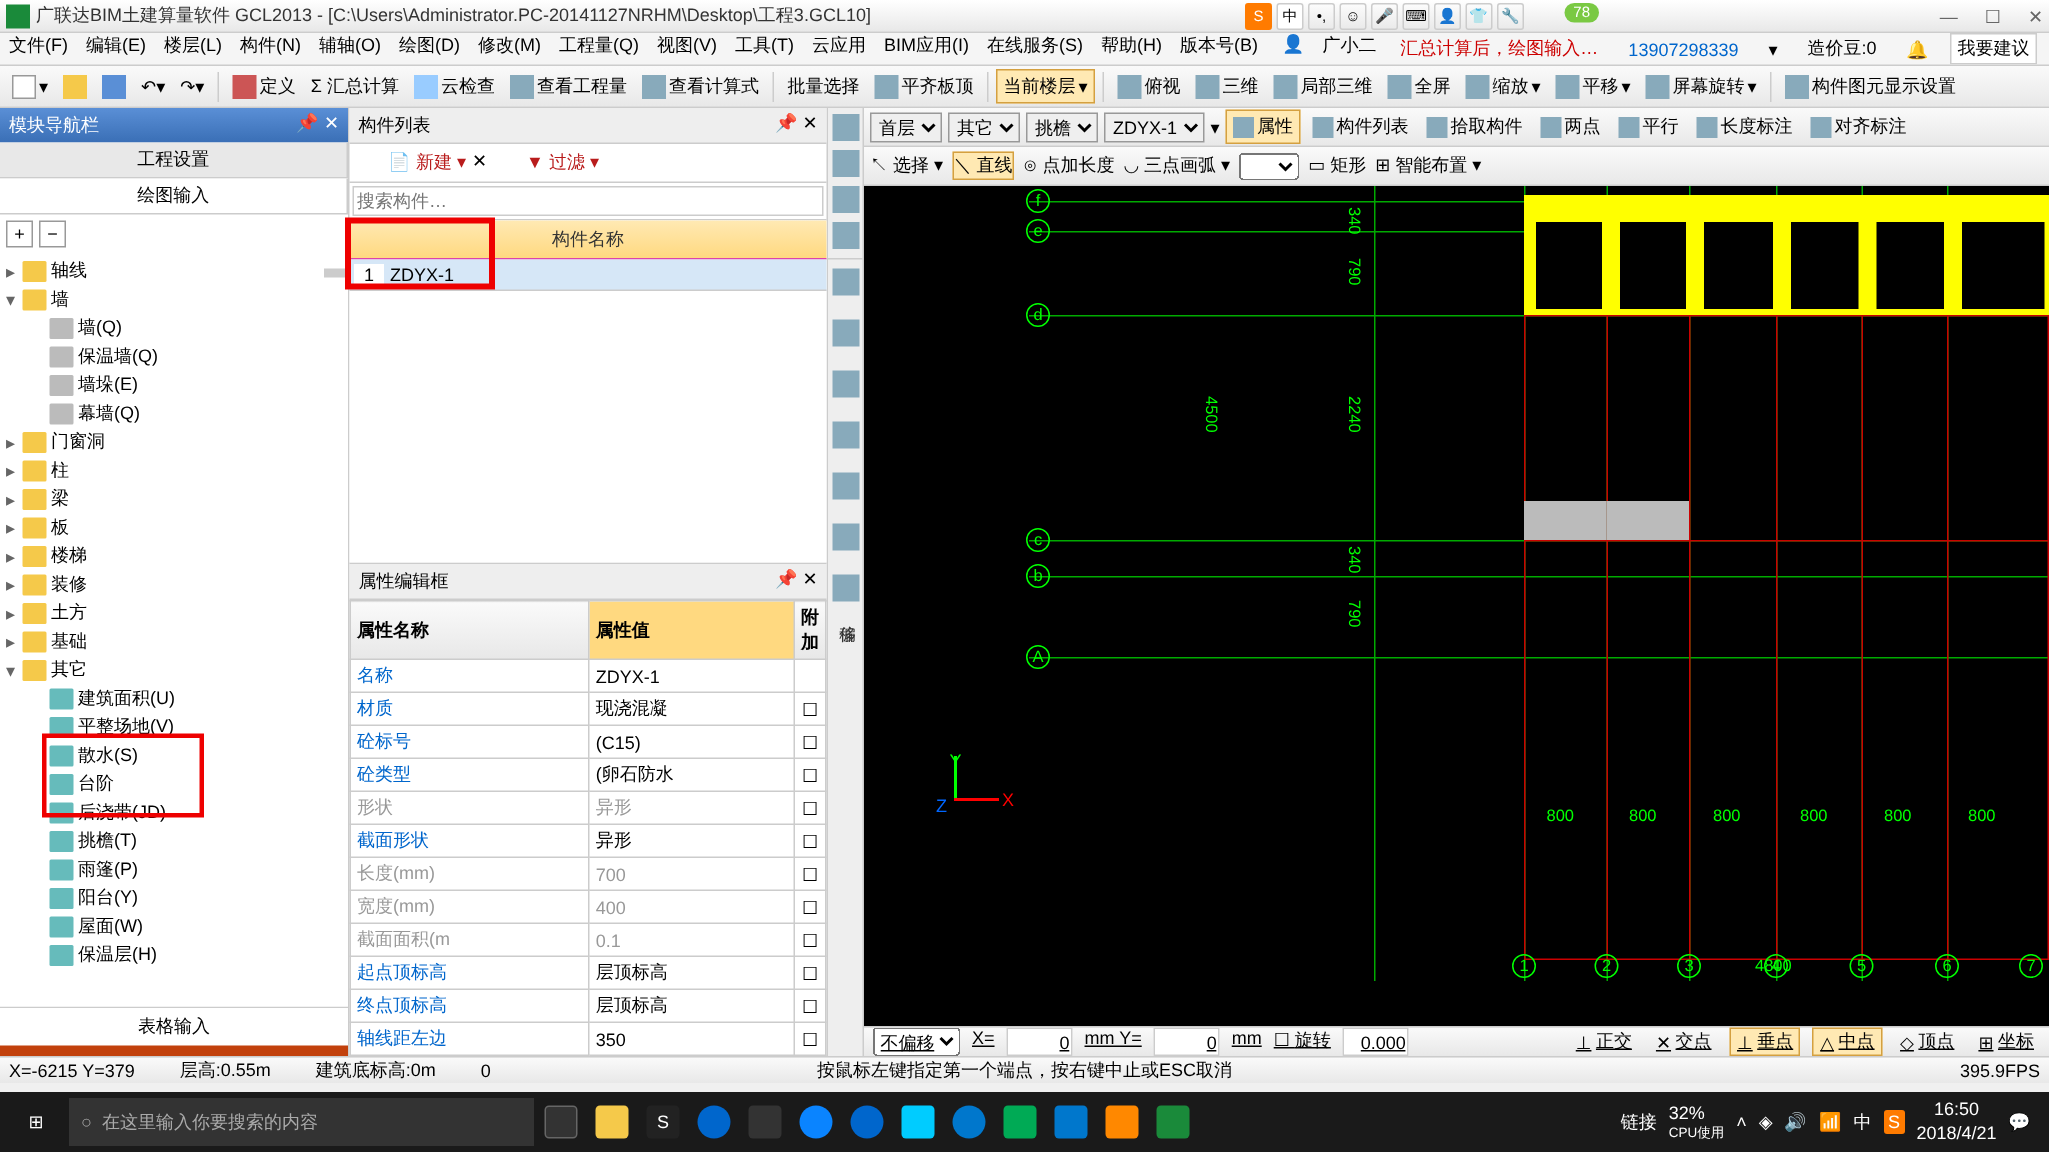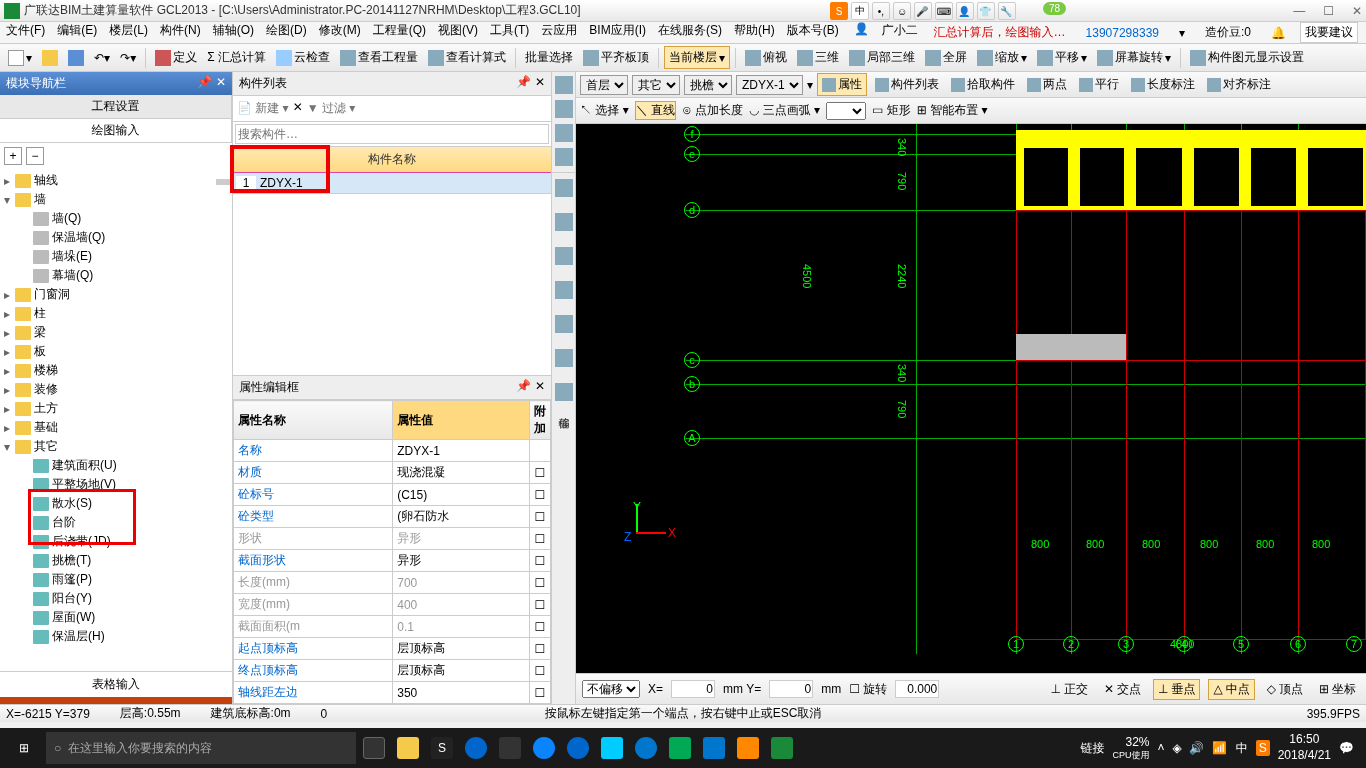--- a/index.html
+++ b/index.html
@@ -33,21 +33,21 @@
 .tnode .fold{width:16px;height:14px;background:#f5c94a;margin:0 3px;border-radius:1px;}
 .tnode .fold.blue{background:#6bb;}
 .tnode .fold.grey{background:#bbb;}
 .tnode.ind2{padding-left:28px;}
 .redbox1{position:absolute;border:3px solid #e00;left:28px;top:489px;width:108px;height:56px;pointer-events:none;z-index:5;}
 .bottomtabs{border-top:1px solid #ccc;}
 .bottomtabs .bt{padding:4px;text-align:center;border-bottom:7px solid #c2410c;cursor:pointer;}
 .middlepanel{width:320px;background:#fff;display:flex;flex-direction:column;border-left:1px solid #ccc;border-right:1px solid #ccc;}
 .mphdr{background:#eee;padding:3px 6px;display:flex;justify-content:space-between;border-bottom:1px solid #ccc;}
 .mptool{padding:4px;display:flex;gap:4px;border-bottom:1px solid #ccc;}
-.mptool .bluebtn{color:#737373;cursor:pointer;}
+.mptool .bluebtn{color:#b91c1c;cursor:pointer;margin-left:22px;}
 .searchrow{padding:2px;border-bottom:1px solid #ccc;}
 .searchrow input{width:100%;border:1px solid #ccc;padding:2px;color:#999;}
 .complist{flex:1;background:#fff;position:relative;}
 .complist .hdr{background:linear-gradient(#ffe9b3,#ffd980);padding:4px;text-align:center;border-bottom:1px solid #d4a;color:#333;}
 .complist .row{display:flex;background:#d6e7f7;padding:3px;border-bottom:1px solid #ccc;}
 .complist .row .num{width:20px;text-align:center;background:#fff;margin-right:4px;}
 .redbox2{border:4px solid #e00;position:absolute;left:-3px;top:-2px;width:100px;height:48px;pointer-events:none;z-index:5;}
 .prophdr{background:#eee;padding:3px 6px;border-top:1px solid #ccc;border-bottom:1px solid #ccc;display:flex;justify-content:space-between;}
 .proptable{flex:0 0 auto;}
 .proptable table{width:100%;border-collapse:collapse;}
@@ -71,21 +71,21 @@
 .gridlabel{position:absolute;color:#0f0;font-size:11px;border:1px solid #0f0;border-radius:50%;width:16px;height:16px;display:flex;align-items:center;justify-content:center;}
 .dimtext{position:absolute;color:#0f0;font-size:11px;}
 .gline{position:absolute;background:#0a0;}
 .rline{position:absolute;border:1px solid #c00;}
 .yellowblk{position:absolute;background:#ff0;border:2px solid #ff0;}
 .yellowblk .inner{position:absolute;background:#000;}
 .greyblk{position:absolute;background:#bbb;}
 .axis{position:absolute;}
 .axis .y{position:absolute;width:2px;height:30px;background:#0f0;bottom:0;}
 .axis .x{position:absolute;height:2px;width:30px;background:#f00;bottom:0;}
-.statusbar2{height:31px;background:linear-gradient(#fafafa,#e8e8e8);display:flex;align-items:center;gap:8px;padding:0 6px;border-top:1px solid #ccc;font-size:11px;}
+.statusbar2{height:20px;background:linear-gradient(#fafafa,#e8e8e8);display:flex;gap:8px;padding:0 6px;border-top:1px solid #ccc;font-size:11px;text-decoration:underline;}
 .statusbar2 input{width:44px;border:1px solid #ccc;text-align:right;padding:1px;}
 .snapbtn{display:inline-flex;align-items:center;gap:3px;padding:1px 4px;cursor:pointer;}
 .snapbtn.hl{background:#ffe9b3;border:1px solid #d4a040;}
 .bottomstatus{height:18px;background:linear-gradient(#fafafa,#e8e8e8);display:flex;align-items:center;padding:0 6px;border-top:1px solid #ccc;font-size:11px;}
 .bottomstatus .seg{margin-right:30px;}
 .taskbar{position:absolute;bottom:0;left:0;right:0;height:40px;background:#1a1a1a;display:flex;align-items:center;padding:0 4px;gap:2px;}
 .taskbar .start{width:40px;height:32px;display:flex;align-items:center;justify-content:center;color:#fff;}
 .taskbar .search{display:flex;align-items:center;background:#333;padding:4px 8px;color:#aaa;width:310px;height:32px;}
 .taskbar .tico{width:32px;height:32px;display:flex;align-items:center;justify-content:center;cursor:pointer;}
 .taskbar .tico .box{width:22px;height:22px;background:#456;border-radius:3px;}
@@ -656,21 +656,21 @@
       <div class="box" style="background:#07c"></div>
     </div>
   <div class="tico">
       <div class="box" style="background:#f80"></div>
     </div>
   <div class="tico">
       <div class="box" style="background:#1a8a3a"></div>
     </div>
   <div class="tray">
     <span>链接</span>
-    <div style="text-align:right;line-height:1.2">
+    <div style="text-align:left;line-height:1.2">
         <div>32%</div>
         <div style="font-size:9px">CPU使用</div>
       </div>
     <span>˄</span>
     <span>◈</span>
     <span>🔊</span>
     <span>📶</span>
     <span>中</span>
     <span style="background:#ff7b00;padding:1px 3px;border-radius:2px">S</span>
     <div class="clock">

